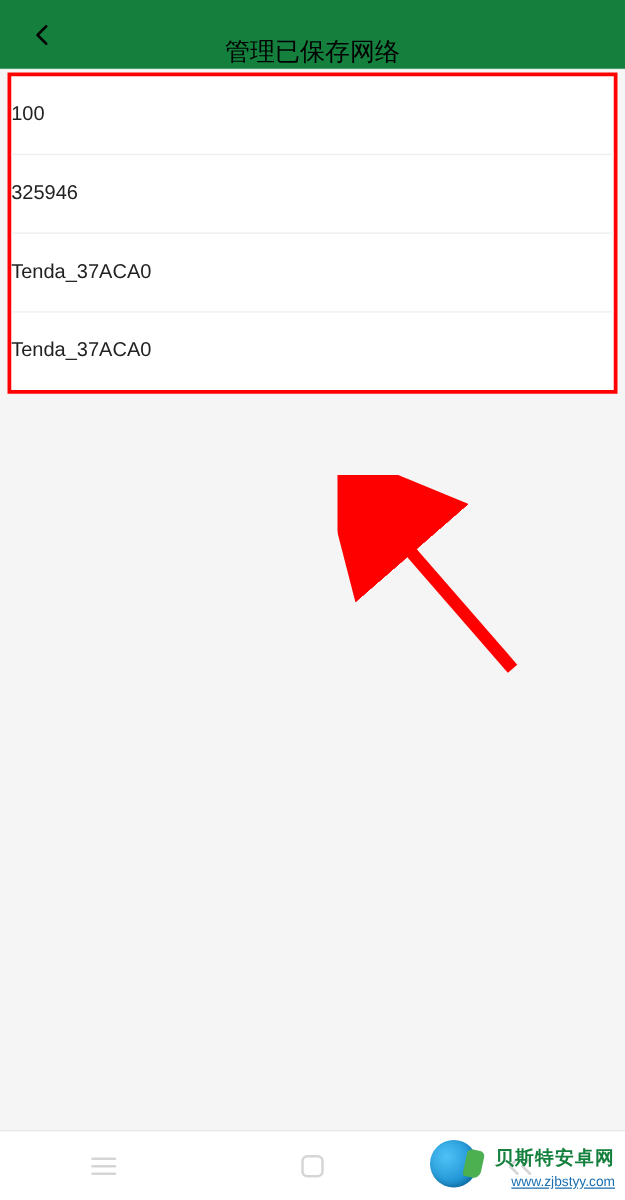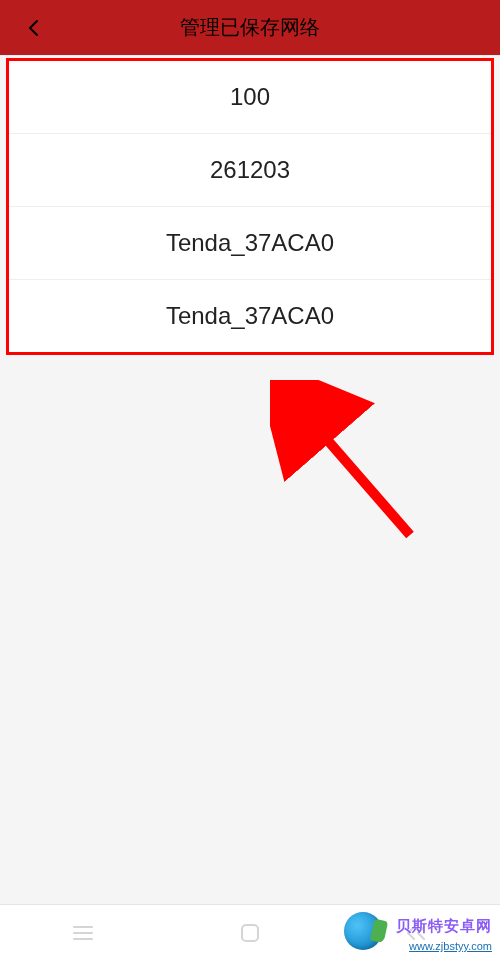--- a/index.html
+++ b/index.html
@@ -10,23 +10,23 @@
     body {
       width: 500px;
       height: 960px;
       background: #f5f5f5;
       font-family: -apple-system, "Helvetica Neue", Arial, sans-serif;
       position: relative;
       overflow: hidden;
     }
     .header {
       height: 56px;
-      background: #b91c1c;
-      display: flex;
-      align-items: center;
+      background: #15803d;
+      display: flex;
+      align-items: flex-end;
       position: relative;
       border-bottom: 1px solid #eeeeee;
     }
     .back-icon {
       position: absolute;
       left: 20px;
       top: 50%;
       transform: translateY(-50%);
       width: 28px;
       height: 28px;
@@ -40,25 +40,24 @@
       font-size: 20px;
       font-weight: 500;
       color: #000000;
     }
     .network-list {
       background: #ffffff;
       border: 3px solid #ff0000;
       margin: 2px 6px 0 6px;
     }
     .network-item {
-      padding: 22px 31px;
-      font-size: 24px;
+      padding: 22px 0;
+      font-size: 16px;
       color: #222222;
       border-bottom: 1px solid #eeeeee;
-      text-align: center;
     }
     .network-item:last-child {
       border-bottom: none;
     }
     .arrow-annotation {
       position: absolute;
       left: 270px;
       top: 380px;
       width: 160px;
       height: 170px;
@@ -112,21 +111,21 @@
       background: #4caf50;
       border-radius: 4px 4px 6px 2px;
       transform: rotate(12deg);
     }
     .watermark-text {
       position: absolute;
       right: 8px;
       bottom: 24px;
       font-size: 15px;
       font-weight: bold;
-      color: #8b5cf6;
+      color: #15803d;
       letter-spacing: 1px;
       white-space: nowrap;
     }
     .watermark-url {
       position: absolute;
       right: 8px;
       bottom: 8px;
       font-size: 11px;
       color: #1a6fb0;
       white-space: nowrap;
@@ -151,21 +150,21 @@
     </svg>
   </div>
   <div class="header-title">管理已保存网络</div>
 </div>
 
 <div class="network-list">
   <div class="network-item">
     <span>100</span>
   </div>
   <div class="network-item">
-    <span>261203</span>
+    <span>325946</span>
   </div>
   <div class="network-item">
     <span>Tenda_37ACA0</span>
   </div>
   <div class="network-item">
     <span>Tenda_37ACA0</span>
   </div>
 </div>
 
 <div class="empty-area"></div>

